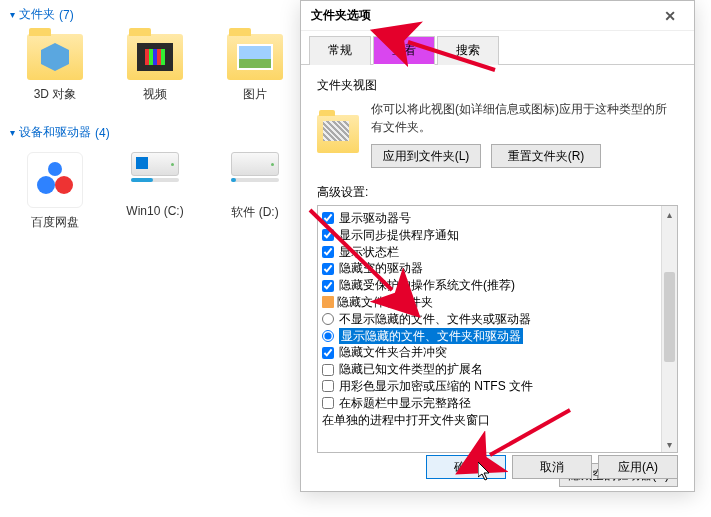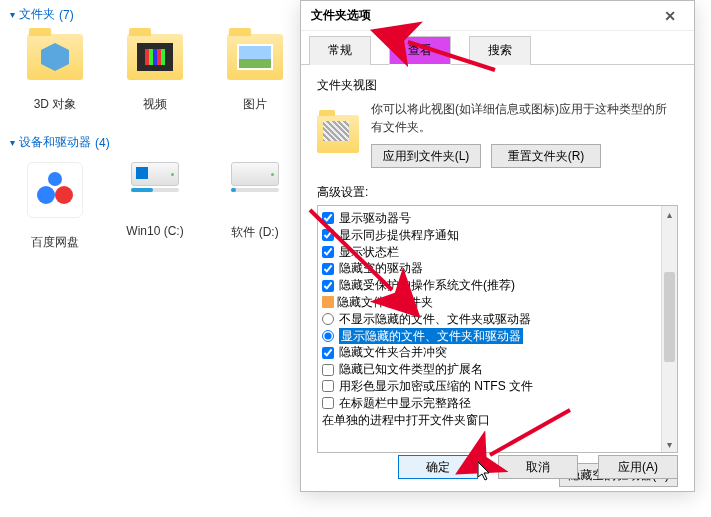--- a/index.html
+++ b/index.html
@@ -3,21 +3,21 @@
 <meta charset="utf-8">
 <style>
 * { margin: 0; padding: 0; box-sizing: border-box; font-family: "Microsoft YaHei", sans-serif; }
 body { width: 711px; height: 517px; background: #fff; position: relative; overflow: hidden; font-size: 12px; }
 
 
 .explorer { position: absolute; left: 0; top: 0; width: 711px; height: 517px; background: #fff; }
 .section-header { color: #0066cc; padding: 6px 10px; display: flex; align-items: center; gap: 4px; }
 .section-header .chev { font-size: 10px; }
 .items-row { display: flex; gap: 30px; padding: 5px 10px 15px 20px; }
-.item { display: flex; flex-direction: column; align-items: center; gap: 16px; width: 70px; }
+.item { display: flex; flex-direction: column; align-items: center; gap: 6px; width: 70px; }
 .item .lbl { font-size: 12px; color: #333; }
 .folder-icon { width: 56px; height: 46px; background: linear-gradient(#ffe9a8, #fcd666); border-radius: 3px; position: relative; display: flex; align-items: center; justify-content: center; }
 .folder-tab { position: absolute; top: -6px; left: 2px; width: 22px; height: 8px; background: #fcd666; border-radius: 2px 2px 0 0; }
 .inner-3d { width: 28px; height: 28px; background: #5aa7e0; clip-path: polygon(50% 0, 100% 25%, 100% 75%, 50% 100%, 0 75%, 0 25%); }
 .inner-vid { width: 36px; height: 28px; background: #2a2a2a; display: flex; align-items: center; justify-content: center; }
 .inner-vid::after { content: ""; width: 20px; height: 16px; background: repeating-linear-gradient(90deg, #e33, #e33 4px, #3e3 4px, #3e3 8px, #33e 8px, #33e 12px); }
 .inner-pic { width: 36px; height: 26px; background: linear-gradient(to bottom, #9fd0ff 60%, #7ab855 60%); border: 2px solid #fff; }
 .baidu-icon { width: 56px; height: 56px; background: #fff; border: 1px solid #eee; border-radius: 6px; display: flex; align-items: center; justify-content: center; }
 .baidu-shape { width: 36px; height: 36px; position: relative; }
 .baidu-shape::before, .baidu-shape::after { content: ""; position: absolute; border-radius: 50%; }
@@ -29,21 +29,21 @@
 .drive-box::after { content: ""; position: absolute; right: 4px; top: 10px; width: 3px; height: 3px; background: #6dbf6d; border-radius: 50%; }
 .drive-win { position: absolute; left: 4px; top: 4px; width: 12px; height: 12px; background: #0078d7; }
 .drive-bar { width: 48px; height: 4px; background: #e0e0e0; border-radius: 2px; }
 .drive-bar .fill { height: 100%; background: #26a0da; border-radius: 2px; }
 
 
 .dialog { position: absolute; left: 300px; top: 0; width: 395px; height: 492px; background: #fff; border: 1px solid #bbb; box-shadow: 0 4px 20px rgba(0,0,0,0.15); }
 .titlebar { height: 30px; display: flex; align-items: center; justify-content: space-between; padding: 0 10px; background: #fff; border-bottom: 1px solid #eee; font-weight: bold; }
 .titlebar .title { font-size: 12px; }
 .close { width: 28px; height: 20px; display: flex; align-items: center; justify-content: center; font-size: 14px; color: #555; }
-.tabs { display: flex; border-bottom: 1px solid #ccc; padding: 4px 8px 0 8px; gap: 18px; }
+.tabs { display: flex; border-bottom: 1px solid #ccc; padding: 4px 8px 0 8px; gap: 2px; }
 .tab { padding: 5px 18px; border: 1px solid #ccc; border-bottom: none; background: #f0f0f0; position: relative; top: 1px; font-size: 12px; }
 .tab.active { background: #d946ef; border-bottom: 1px solid #fff; }
 .tab-body { padding: 12px 16px; }
 .group-label { font-size: 12px; margin-bottom: 6px; }
 .folder-preview-row { display: flex; gap: 12px; align-items: center; }
 .preview-folder { width: 42px; height: 38px; background: linear-gradient(#ffe9a8, #fcd666); border-radius: 2px; flex-shrink: 0; position: relative; }
 .preview-folder::before { content: ""; position: absolute; top: -5px; left: 2px; width: 16px; height: 6px; background: #fcd666; border-radius: 2px 2px 0 0; }
 .preview-folder::after { content: ""; position: absolute; left: 6px; top: 6px; width: 26px; height: 20px; background: repeating-linear-gradient(45deg, #aaa, #aaa 2px, #eee 2px, #eee 4px); }
 .desc-text { font-size: 12px; color: #333; line-height: 1.5; }
 .btn-row { display: flex; gap: 10px; margin-top: 8px; }
@@ -55,21 +55,21 @@
 .tree .row { display: flex; align-items: center; gap: 3px; padding: 0 2px; white-space: nowrap; }
 .tree .row input[type=checkbox], .tree .row input[type=radio] { margin: 0 2px 0 0; width: 12px; height: 12px; }
 .tree .orange-folder { display: inline-block; width: 12px; height: 12px; background: #f7a44a; border-radius: 1px; }
 .indent-1 { padding-left: 18px; }
 .indent-2 { padding-left: 34px; }
 .selected-text { background: #0078d7; color: #fff; padding: 0 2px; }
 .scrollbar { position: absolute; right: 0; top: 0; width: 16px; height: 100%; background: #f0f0f0; border-left: 1px solid #ddd; }
 .scroll-btn { height: 16px; display: flex; align-items: center; justify-content: center; color: #666; font-size: 10px; }
 .scroll-thumb { background: #cdcdcd; margin: 0 2px; border-radius: 2px; }
 .restore-row { display: flex; justify-content: flex-end; margin-top: 10px; }
-.dlg-footer { position: absolute; bottom: 12px; right: 16px; display: flex; gap: 20px; }
+.dlg-footer { position: absolute; bottom: 12px; right: 16px; display: flex; gap: 6px; }
 
 
 .arrow { position: absolute; pointer-events: none; }
 </style>
 </head>
 <body>
 
 <div class="explorer">
   <div class="section-header">
     <span class="chev">▾</span>

